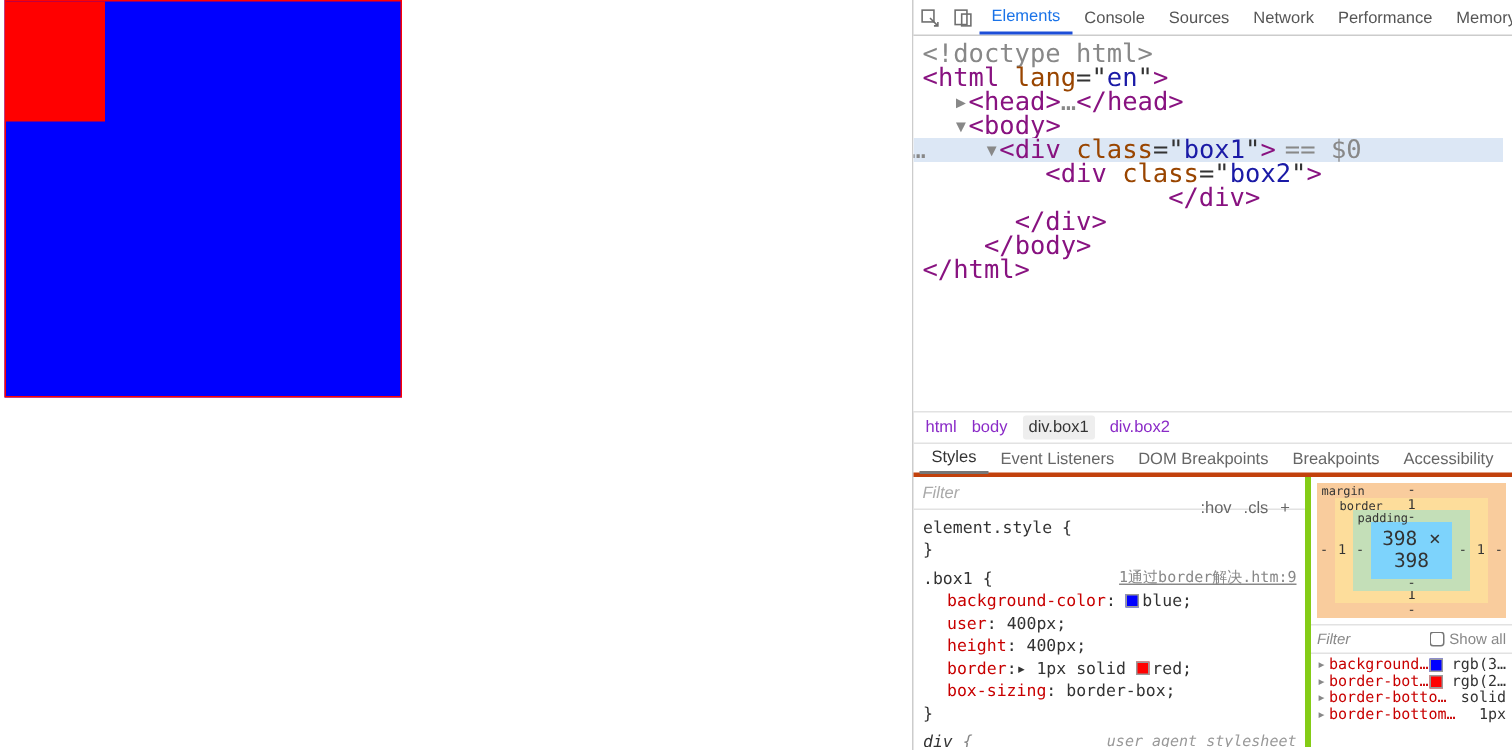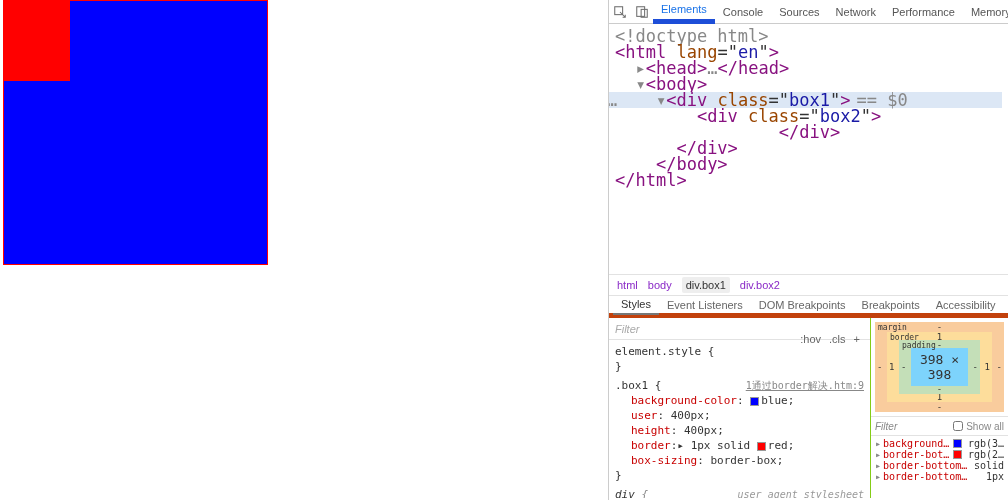--- a/index.html
+++ b/index.html
@@ -6,54 +6,54 @@
 body { font-family: Consolas, Menlo, monospace; font-size: 11px; color: #333; background: #fff; width: 1008px; height: 500px; overflow: hidden; }
 .page { display: flex; width: 100%; height: 100%; }
 .viewport { width: 608px; height: 100%; position: relative; background: #fff; }
 .box1-render { background: blue; width: 265px; height: 265px; border: 1px solid red; position: absolute; top: 0; left: 3px; }
 .box2-render { background: red; width: 66px; height: 80px; position: absolute; top: 0; left: 0; }
 .devtools { width: 400px; height: 100%; border-left: 1px solid #ccc; background: #fff; display: flex; flex-direction: column; }
 .tabs { display: flex; align-items: center; height: 24px; border-bottom: 1px solid #ccc; font-family: "Segoe UI", sans-serif; font-size: 11px; color: #555; }
 .tabs .tool-icon { width: 14px; height: 14px; margin: 0 4px; display: inline-flex; align-items: center; justify-content: center; cursor: pointer; }
 .tabs .tool-icon svg { width: 14px; height: 14px; stroke: #6e6e6e; }
 .tabs .tab { padding: 4px 8px; cursor: pointer; color: #555; }
-.tabs .tab.active { color: #1a73e8; border-bottom: 6px solid #1d4ed8; }
+.tabs .tab.active { color: #1a73e8; border-bottom: 2px solid #1d4ed8; }
 .tabs .spacer { flex: 1; }
 .elements-panel { flex: 0 0 250px; overflow: auto; padding: 4px 6px 4px 6px; font-family: Consolas, monospace; font-size: 17px; line-height: 16px; background: #fff; }
 .elements-panel .line { white-space: pre; }
 .elements-panel .tagg { color: #881280; }
 .elements-panel .attr-name { color: #994500; }
 .elements-panel .attr-val { color: #1a1aa6; }
 .elements-panel .gray { color: #888; }
 .elements-panel .arrow { color: #888; }
 .elements-panel .line.selected { background: #dce7f5; display: block; margin-left: -6px; padding-left: 6px; position: relative; }
 .elements-panel .line.selected::before { content: "…"; position: absolute; left: -2px; color: #888; }
 .elements-panel .eq0 { color: #888; padding-left: 6px; }
 .breadcrumb { height: 22px; border-top: 1px solid #e2e2e2; border-bottom: 1px solid #e2e2e2; display: flex; align-items: center; padding: 0 8px; font-family: "Segoe UI", sans-serif; font-size: 11px; }
 .breadcrumb span { margin-right: 10px; color: #8a2ac7; cursor: pointer; }
 .breadcrumb span.sel { background: #eee; padding: 2px 4px; border-radius: 2px; color: #333; }
 .breadcrumb span.last { color: #8a2ac7; }
-.subtabs { height: 22px; border-bottom: 5px solid #c2410c; display: flex; align-items: center; padding-left: 4px; font-family: "Segoe UI", sans-serif; font-size: 11px; }
+.subtabs { height: 22px; border-bottom: 3px solid #c2410c; display: flex; align-items: center; padding-left: 4px; font-family: "Segoe UI", sans-serif; font-size: 11px; }
 .subtabs .stab { padding: 3px 8px; color: #666; cursor: pointer; }
 .subtabs .stab.active { color: #333; border-bottom: 2px solid #777; }
 .styles-row { display:flex; height:180px; border-top: none; }
 .styles-col { flex: 1; display: flex; flex-direction: column; overflow: hidden; }
 .filterbar { height: 22px; border-bottom: 1px solid #e2e2e2; display: flex; align-items: center; padding: 0 6px; font-family: "Segoe UI", sans-serif; font-size: 11px; color: #888; }
 .filterbar .filter-label { flex: 1; color: #aaa; font-style: italic; }
 .filterbar .hov, .filterbar .cls, .filterbar .plus { padding: 0 4px; cursor: pointer; color: #666; font-style: normal; margin-top: 20px; }
 .styles-body { flex: 1; overflow: auto; padding: 4px 6px; font-family: Consolas, monospace; font-size: 11px; line-height: 15px; }
 .rule { margin-bottom: 4px; }
 .selector { color: #333; }
 .prop { padding-left: 16px; }
 .prop .pname { color: #c80000; }
 .prop .pval { color: #333; }
 .swatch { display: inline-block; width: 9px; height: 9px; border: 1px solid #999; vertical-align: middle; margin-right: 2px; }
 .rule .source { float: right; color: #888; font-style: normal; font-size: 10px; text-decoration: underline; }
 .rule .ua { float: right; color: #999; font-style: italic; font-size: 10px; }
-.right-col { width: 138px; border-left: 1px solid #84cc16; display: flex; flex-direction: column; }
+.right-col { width: 138px; border-left: 4px solid #84cc16; display: flex; flex-direction: column; }
 .boxmodel { height: 98px; padding: 6px 4px 6px 4px; display: flex; align-items: center; justify-content: center; font-size: 9px; color: #333; }
 .bm-margin { background: #f9cc9d; padding: 10px 12px; position: relative; }
 .bm-border { background: #fddd9b; padding: 8px 12px; position: relative; }
 .bm-padding { background: #c4dfb8; padding: 8px 12px; position: relative; }
 .bm-content { background: #7dd3fc; padding: 4px 2px; text-align: center; font-size: 13px; }
 .bm-label { position: absolute; top: 1px; left: 3px; font-size: 8px; color: #333; }
 .bm-num { position: absolute; font-size: 9px; }
 .bm-top { top: 0px; left: 50%; transform: translateX(-50%); }
 .bm-bot { bottom: 0px; left: 50%; transform: translateX(-50%); }
 .bm-l { left: 2px; top: 50%; transform: translateY(-50%); }

